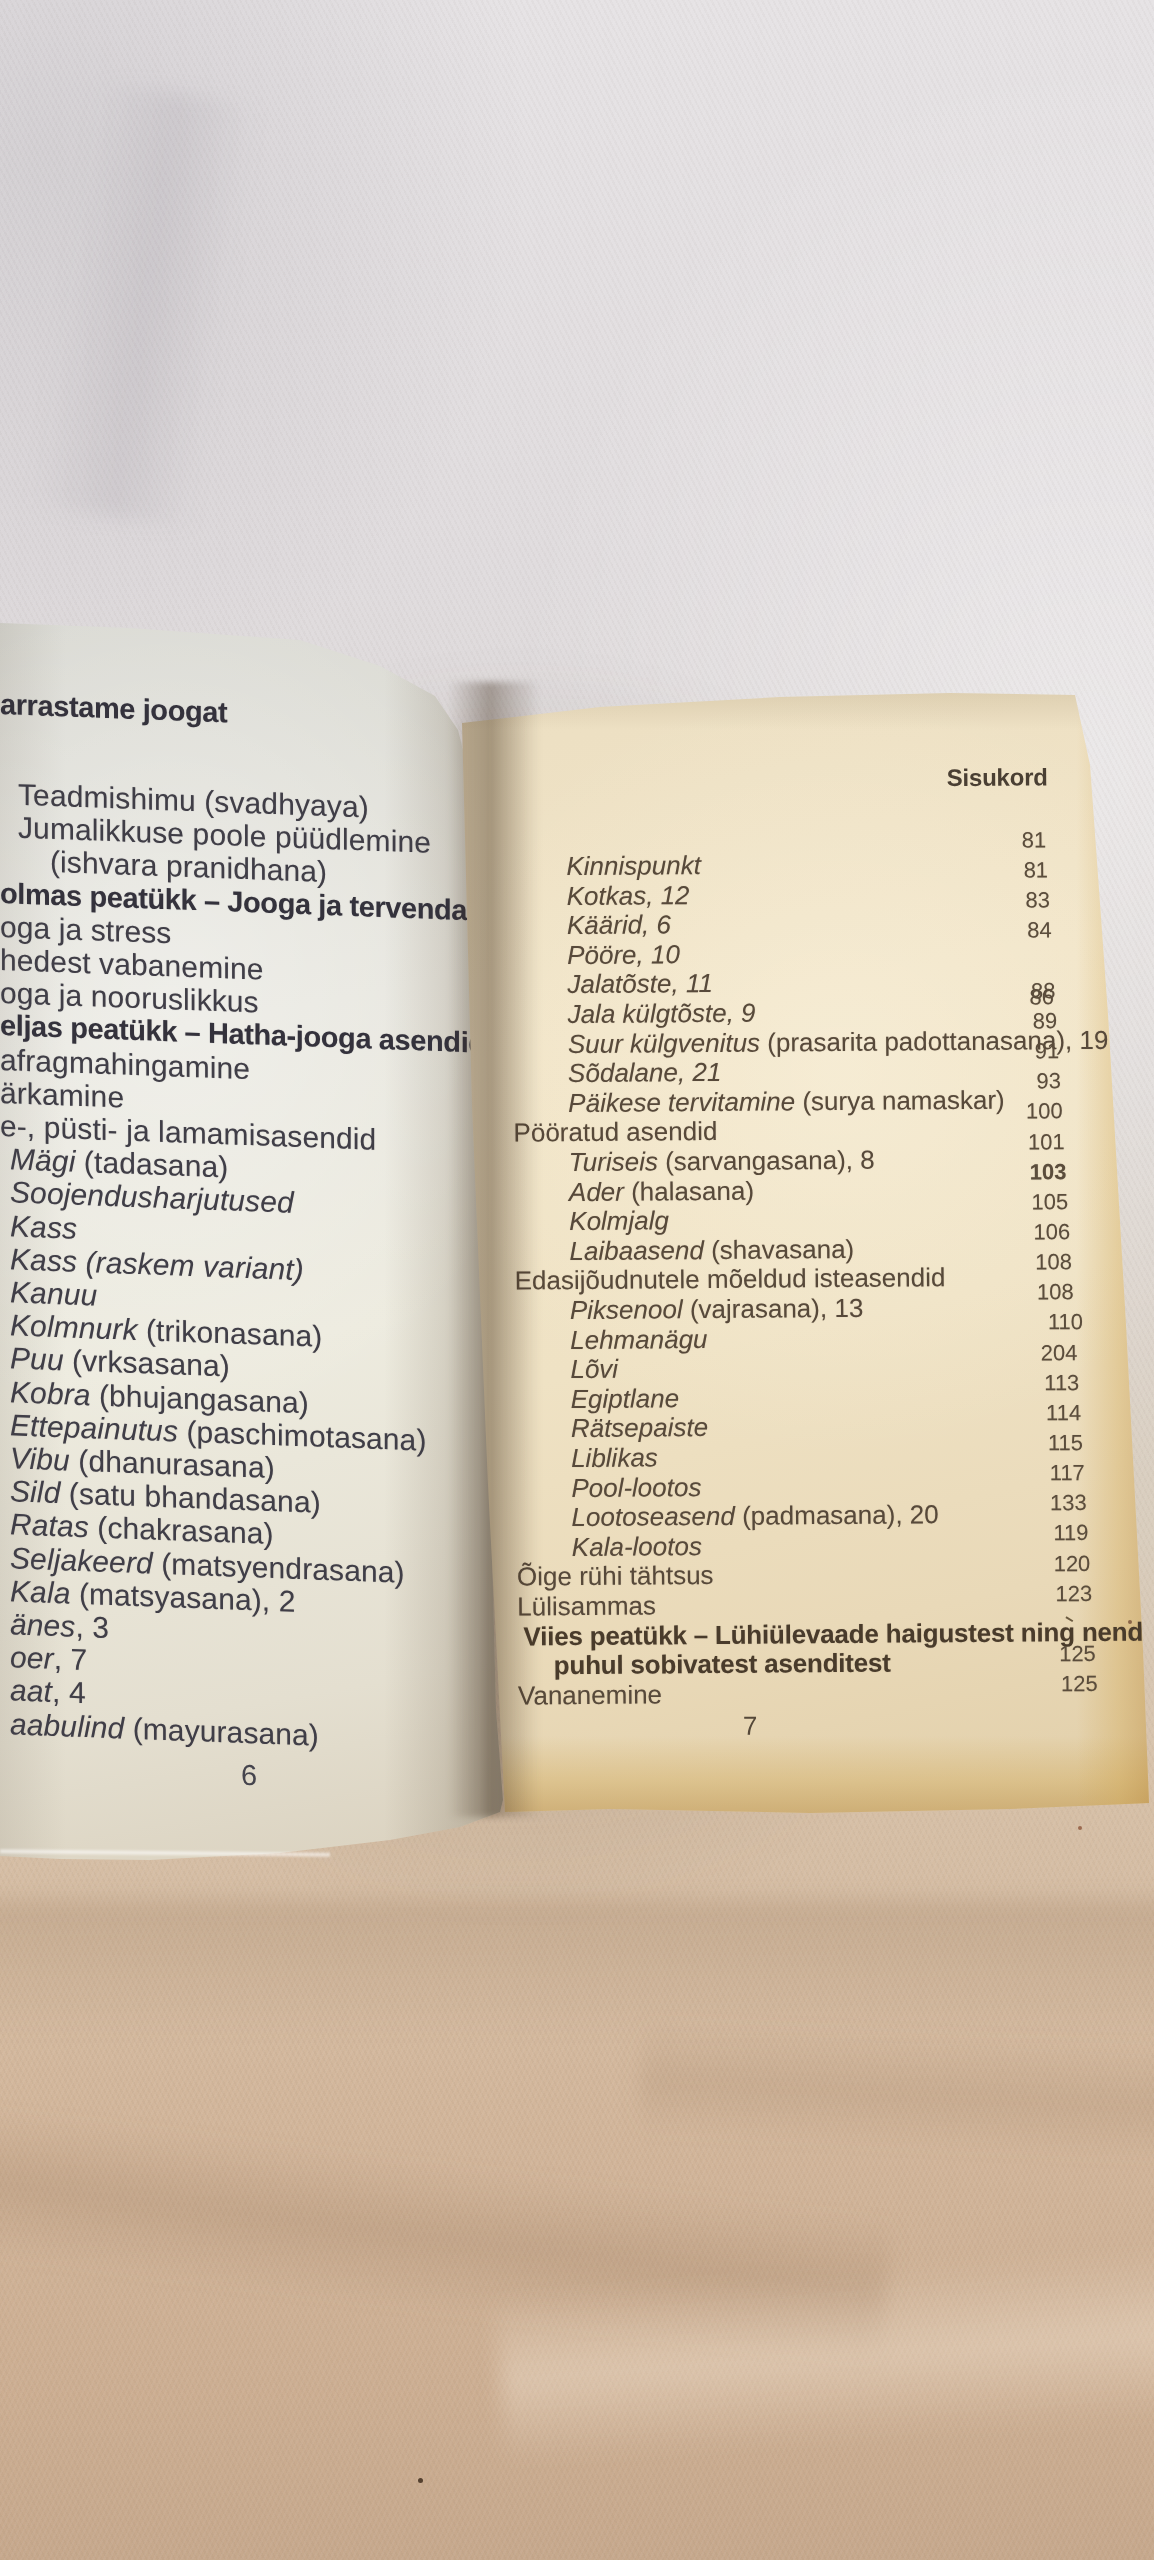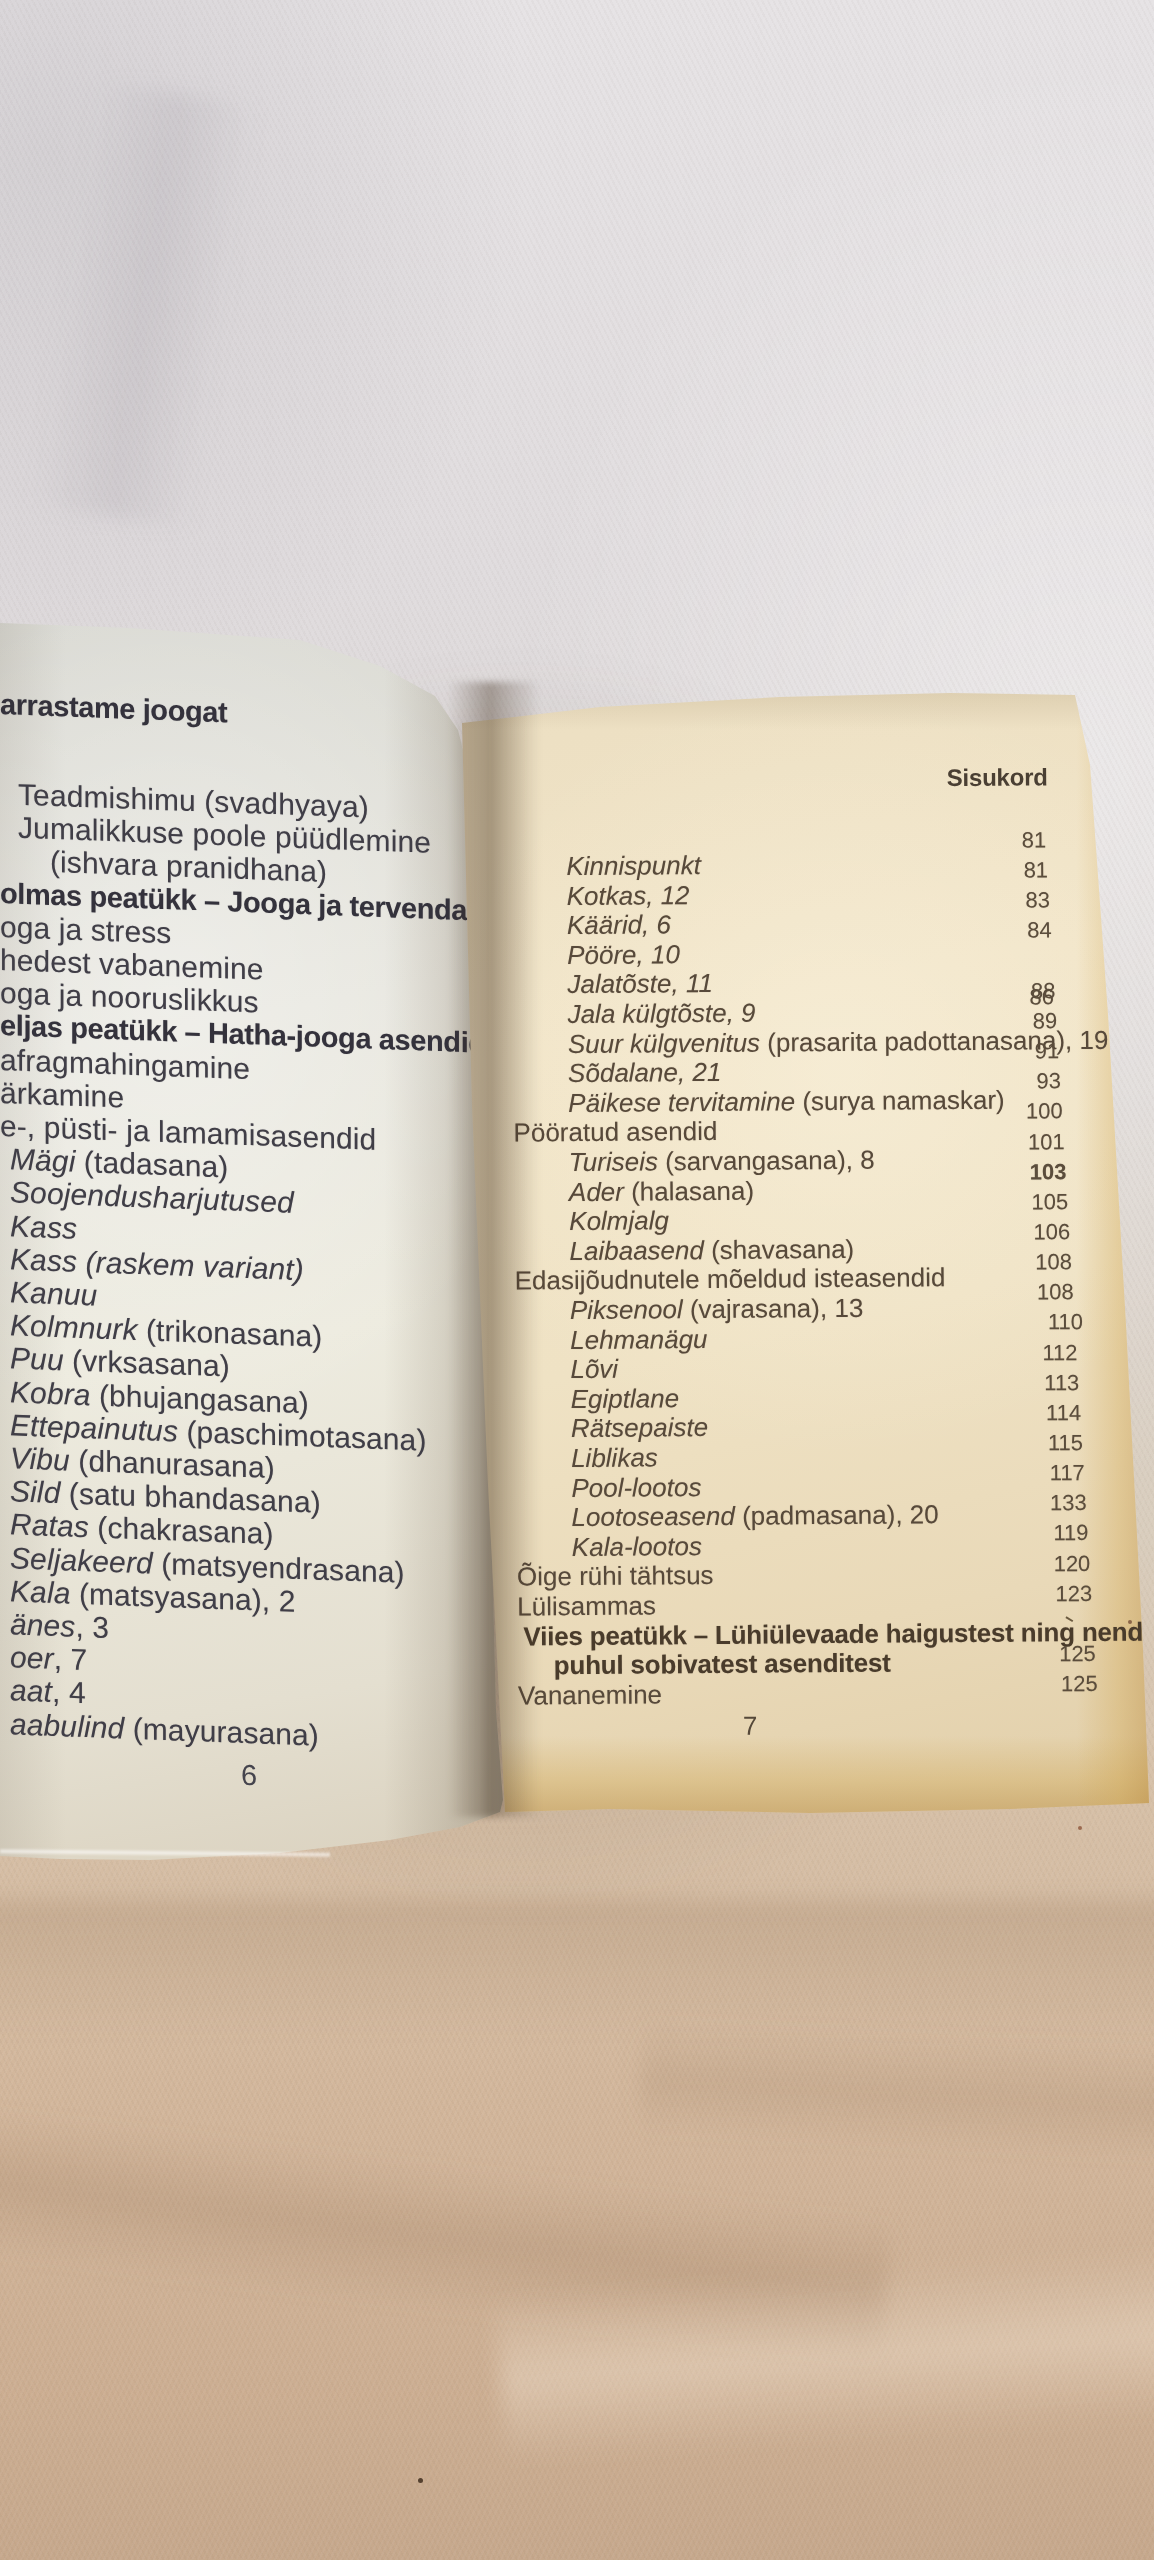--- a/index.html
+++ b/index.html
@@ -164,21 +164,21 @@
         <div class="rr-num" style="top: 508.8px; left: 524.2px;">105</div>
         <div class="rr pose" style="top: 551.8px; left: 115px;"><span class="it">Laibaasend</span><span> (shavasana)</span></div>
         <div class="rr-num" style="top: 538.95px; left: 525.8px;">106</div>
         <div class="rr sec" style="top: 581.4px; left: 60px;">Edasijõudnutele mõeldud isteasendid</div>
         <div class="rr-num" style="top: 569.1px; left: 527.4px;">108</div>
         <div class="rr pose" style="top: 611px; left: 115px;"><span class="it">Piksenool</span><span> (vajrasana), 13</span></div>
         <div class="rr-num" style="top: 599.25px; left: 529px;">108</div>
         <div class="rr pose" style="top: 640.6px; left: 115px;"><span class="it">Lehmanägu</span></div>
         <div class="rr-num" style="top: 629.4px; left: 538px;">110</div>
         <div class="rr pose" style="top: 670.2px; left: 115px;"><span class="it">Lõvi</span></div>
-        <div class="rr-num" style="top: 659.55px; left: 532.2px;">112</div>
+        <div class="rr-num" style="top: 659.55px; left: 532.2px;">204</div>
         <div class="rr pose" style="top: 699.8px; left: 115px;"><span class="it">Egiptlane</span></div>
         <div class="rr-num" style="top: 689.7px; left: 533.8px;">113</div>
         <div class="rr pose" style="top: 729.4px; left: 115px;"><span class="it">Rätsepaiste</span></div>
         <div class="rr-num" style="top: 719.85px; left: 535.4px;">114</div>
         <div class="rr pose" style="top: 759px; left: 115px;"><span class="it">Liblikas</span></div>
         <div class="rr-num" style="top: 750px; left: 537px;">115</div>
         <div class="rr pose" style="top: 788.6px; left: 115px;"><span class="it">Pool-lootos</span></div>
         <div class="rr-num" style="top: 780.15px; left: 538.6px;">117</div>
         <div class="rr pose" style="top: 818.2px; left: 115px;"><span class="it">Lootoseasend</span><span> (padmasana), 20</span></div>
         <div class="rr-num" style="top: 810.3px; left: 540.2px;">133</div>

